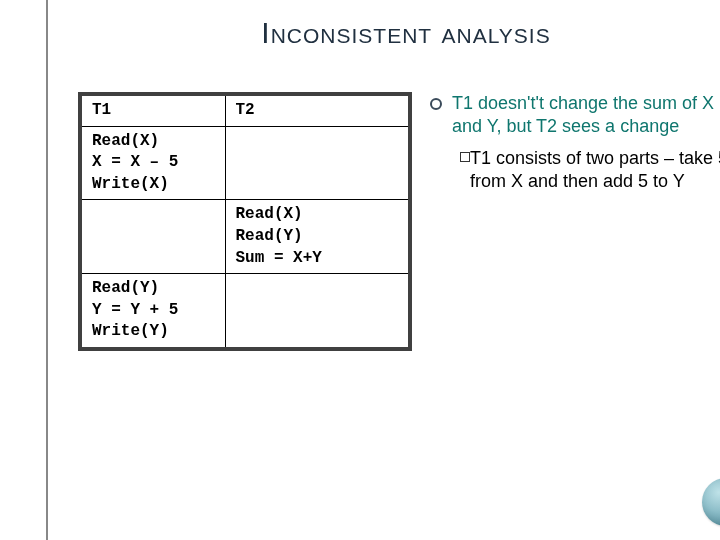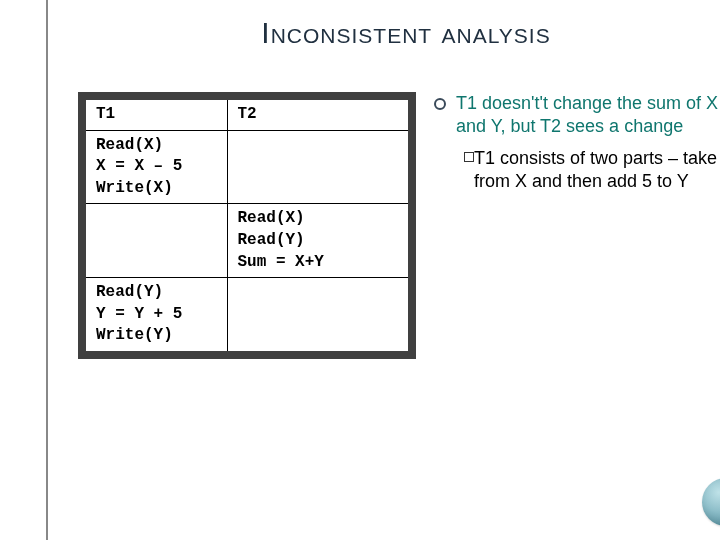--- a/index.html
+++ b/index.html
@@ -28,21 +28,21 @@
     font-variant: small-caps;
     margin-bottom: 42px;
   }
   .content {
     display: flex;
     flex-direction: row;
     gap: 18px;
     padding: 0 6px;
   }
   .table {
-    border: 8px solid #404040;
+    border: 4px solid #404040;
     border-collapse: collapse;
     font-family: "Courier New", Courier, monospace;
     font-size: 16px;
     font-weight: bold;
   }
   .table td {
     border: 1px solid #000;
     padding: 4px 10px;
     vertical-align: top;
     white-space: pre;

